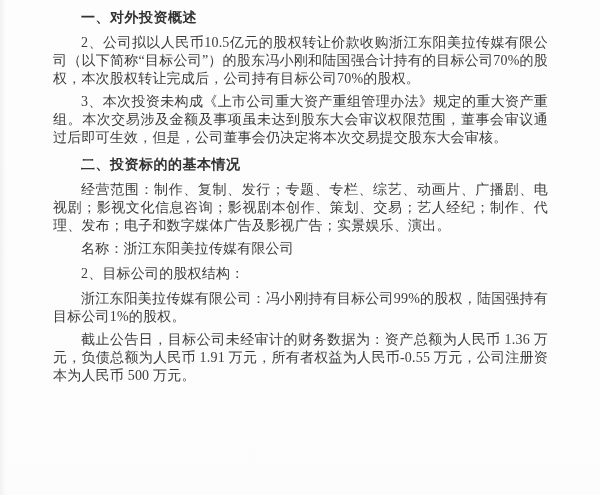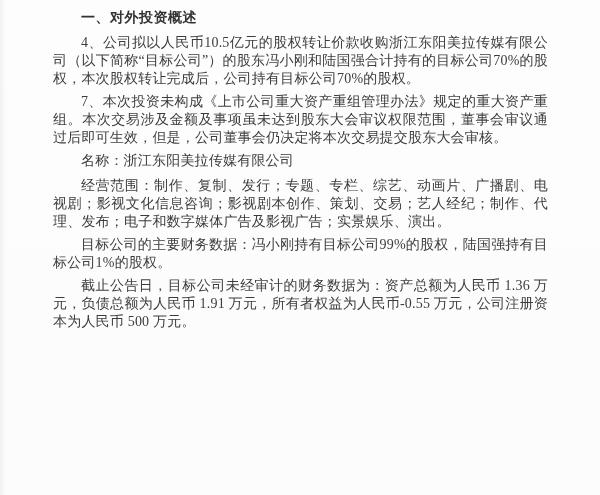--- a/index.html
+++ b/index.html
@@ -53,19 +53,21 @@
     pointer-events: none;
   }
 </style>
 </head>
 <body>
 
 <div class="page">
   <div class="scan-edge"></div>
 
   <div class="h">一、对外投资概述</div>
-  <p class="p">4、公司拟以人民币10.5亿元的股权转让价款收购浙江东阳美拉传媒有限公司（以下简称“目标公司”）的股东冯小刚和陆国强合计持有的目标公司70%的股权，本次股权转让完成后，公司持有目标公司70%的股权。</p>
-  <p class="p">7、本次投资未构成《上市公司重大资产重组管理办法》规定的重大资产重组。本次交易涉及金额及事项虽未达到股东大会审议权限范围，董事会审议通过后即可生效，但是，公司董事会仍决定将本次交易提交股东大会审核。</p>
+  <p class="p">2、公司拟以人民币10.5亿元的股权转让价款收购浙江东阳美拉传媒有限公司（以下简称“目标公司”）的股东冯小刚和陆国强合计持有的目标公司70%的股权，本次股权转让完成后，公司持有目标公司70%的股权。</p>
+  <p class="p">3、本次投资未构成《上市公司重大资产重组管理办法》规定的重大资产重组。本次交易涉及金额及事项虽未达到股东大会审议权限范围，董事会审议通过后即可生效，但是，公司董事会仍决定将本次交易提交股东大会审核。</p>
+  <div class="h h2">二、投资标的的基本情况</div>
+  <p class="p">经营范围：制作、复制、发行；专题、专栏、综艺、动画片、广播剧、电视剧；影视文化信息咨询；影视剧本创作、策划、交易；艺人经纪；制作、代理、发布；电子和数字媒体广告及影视广告；实景娱乐、演出。</p>
   <p class="p sp">名称：浙江东阳美拉传媒有限公司</p>
-  <p class="p">经营范围：制作、复制、发行；专题、专栏、综艺、动画片、广播剧、电视剧；影视文化信息咨询；影视剧本创作、策划、交易；艺人经纪；制作、代理、发布；电子和数字媒体广告及影视广告；实景娱乐、演出。</p>
-  <p class="p">目标公司的主要财务数据：冯小刚持有目标公司99%的股权，陆国强持有目标公司1%的股权。</p>
+  <p class="p sp">2、目标公司的股权结构：</p>
+  <p class="p">浙江东阳美拉传媒有限公司：冯小刚持有目标公司99%的股权，陆国强持有目标公司1%的股权。</p>
   <p class="p">截止公告日，目标公司未经审计的财务数据为：资产总额为人民币 1.36 万元，负债总额为人民币 1.91 万元，所有者权益为人民币-0.55 万元，公司注册资本为人民币 500 万元。</p>
 </div>
 
 </body></html>

